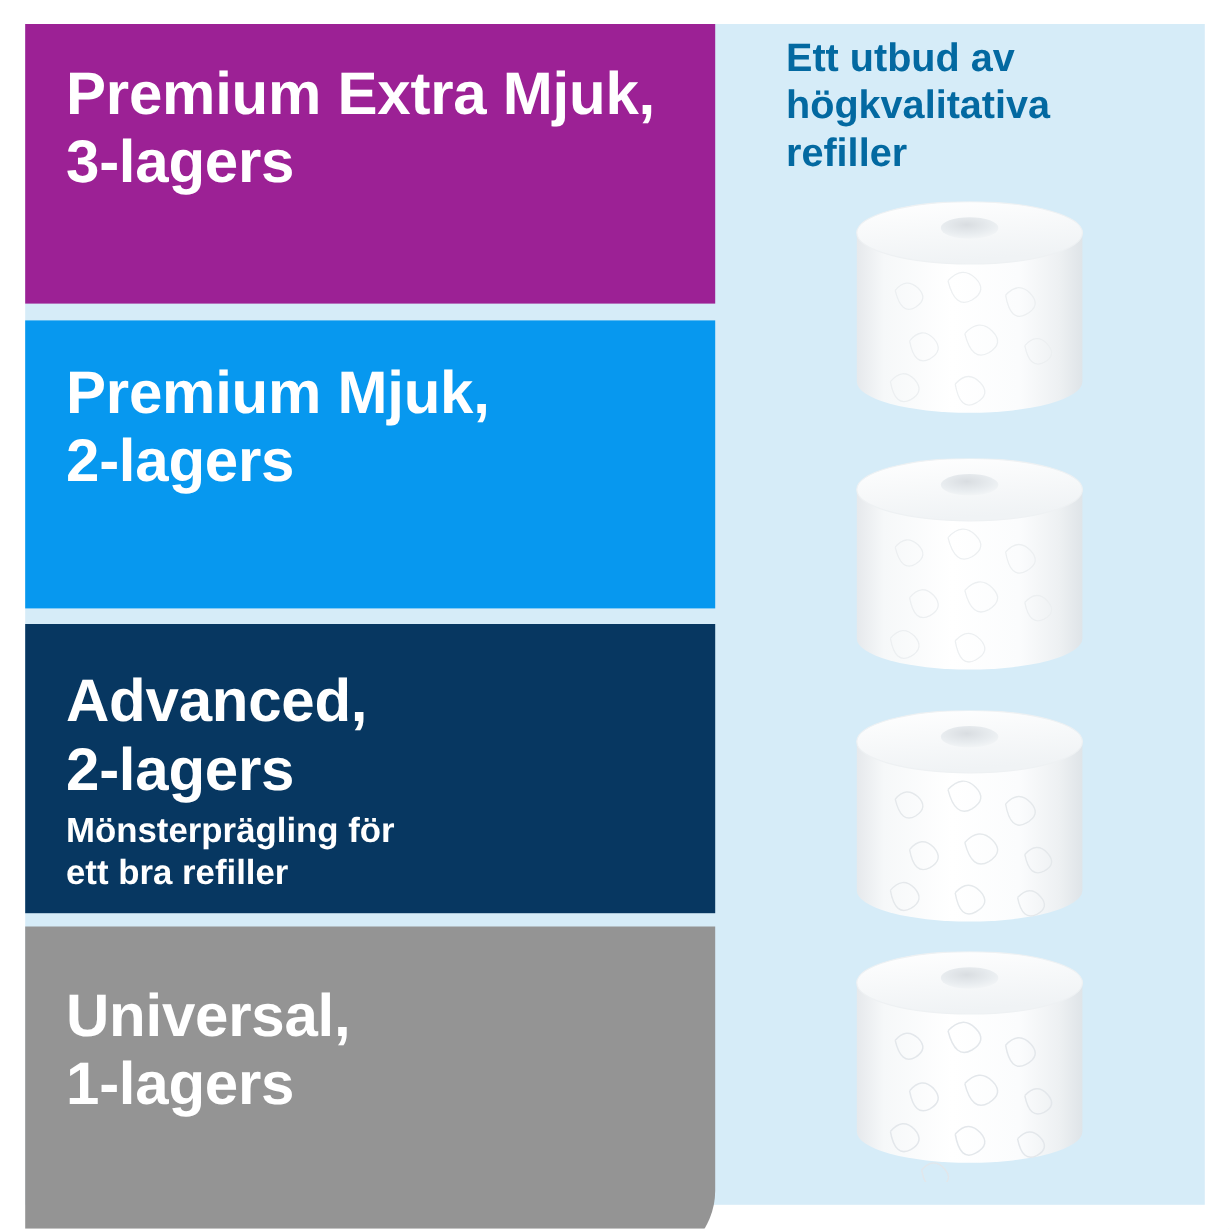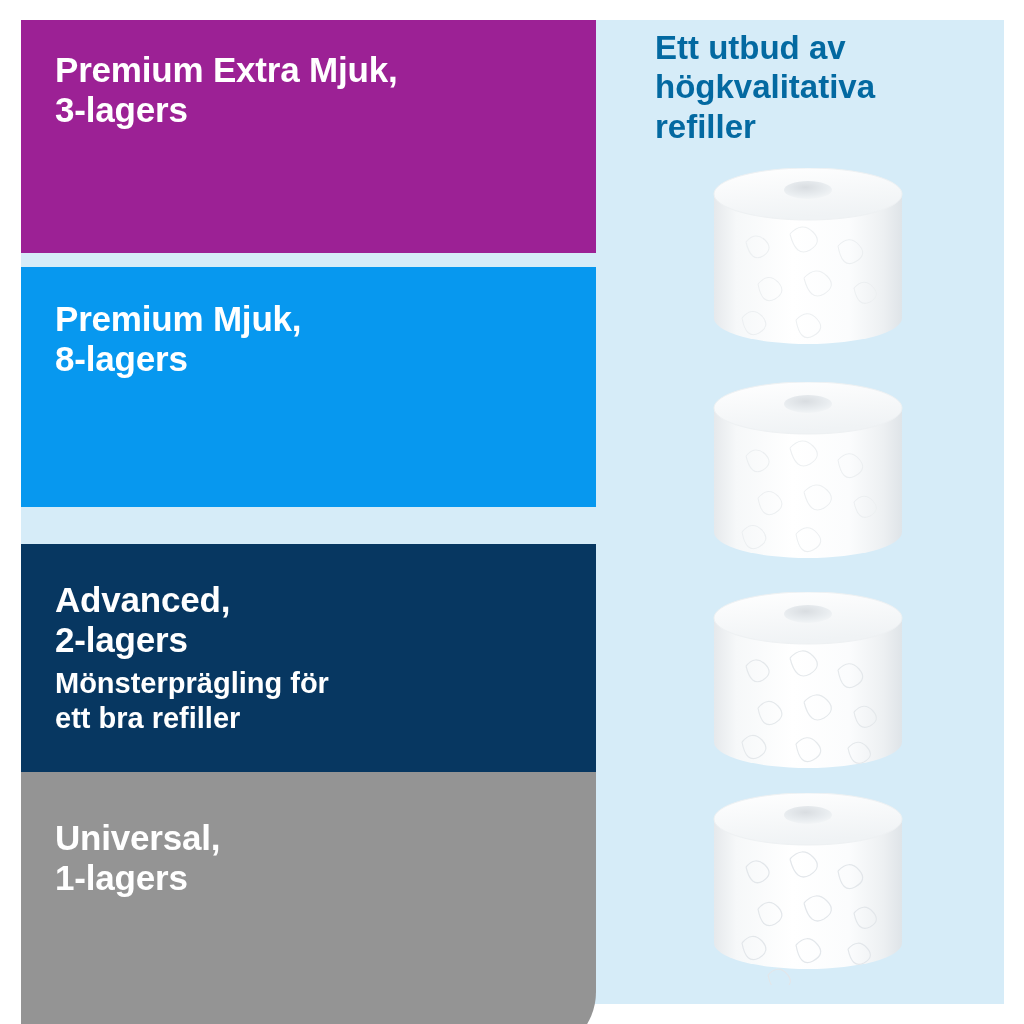--- a/index.html
+++ b/index.html
@@ -29,38 +29,38 @@
   
   .tier-card {
     position: absolute;
     left: 21px;
     width: 575px;
     box-sizing: border-box;
     padding: 26px 34px 18px 34px;
     color: #ffffff;
   }
   .tier-card .tier-title {
-    font-size: 35px;
+    font-size: 50px;
     font-weight: bold;
     line-height: 1.14;
     letter-spacing: -0.2px;
     white-space: pre-line;
     margin: 0 0 6px 0;
   }
   .tier-card .tier-desc {
     font-size: 29px;
     font-weight: bold;
     line-height: 1.22;
     white-space: pre-line;
     margin: 0;
   }
 
   #card-0 { top: 20px;  height: 233px; background: #9c2195; }
   #card-1 { top: 267px; height: 240px; background: #0798ef; }
-  #card-2 { top: 544px; height: 241px; background: #073761; }
+  #card-2 { top: 520px; height: 241px; background: #073761; }
   #card-3 { top: 772px; height: 282px; background: #949494;
             border-bottom-right-radius: 62px; }
 
   #card-0 .tier-title { padding-top: 4px; }
   #card-1 .tier-title { padding-top: 6px; }
   #card-2 .tier-title { padding-top: 10px; }
   #card-3 { padding-top: 46px; }
 
   
   #refill-heading {
@@ -95,21 +95,21 @@
 
   <div id="canvas-bg"></div>
 
   <div class="tier-card" id="card-0">
     <p class="tier-title">Premium Extra Mjuk,
 3-lagers</p>
   </div>
 
   <div class="tier-card" id="card-1">
     <p class="tier-title">Premium Mjuk,
-8-lagers</p>
+2-lagers</p>
   </div>
 
   <div class="tier-card" id="card-2">
     <p class="tier-title">Advanced,
 2-lagers</p>
     <p class="tier-desc">Mönsterprägling för
 ett bra refiller</p>
   </div>
 
   <div class="tier-card" id="card-3">

